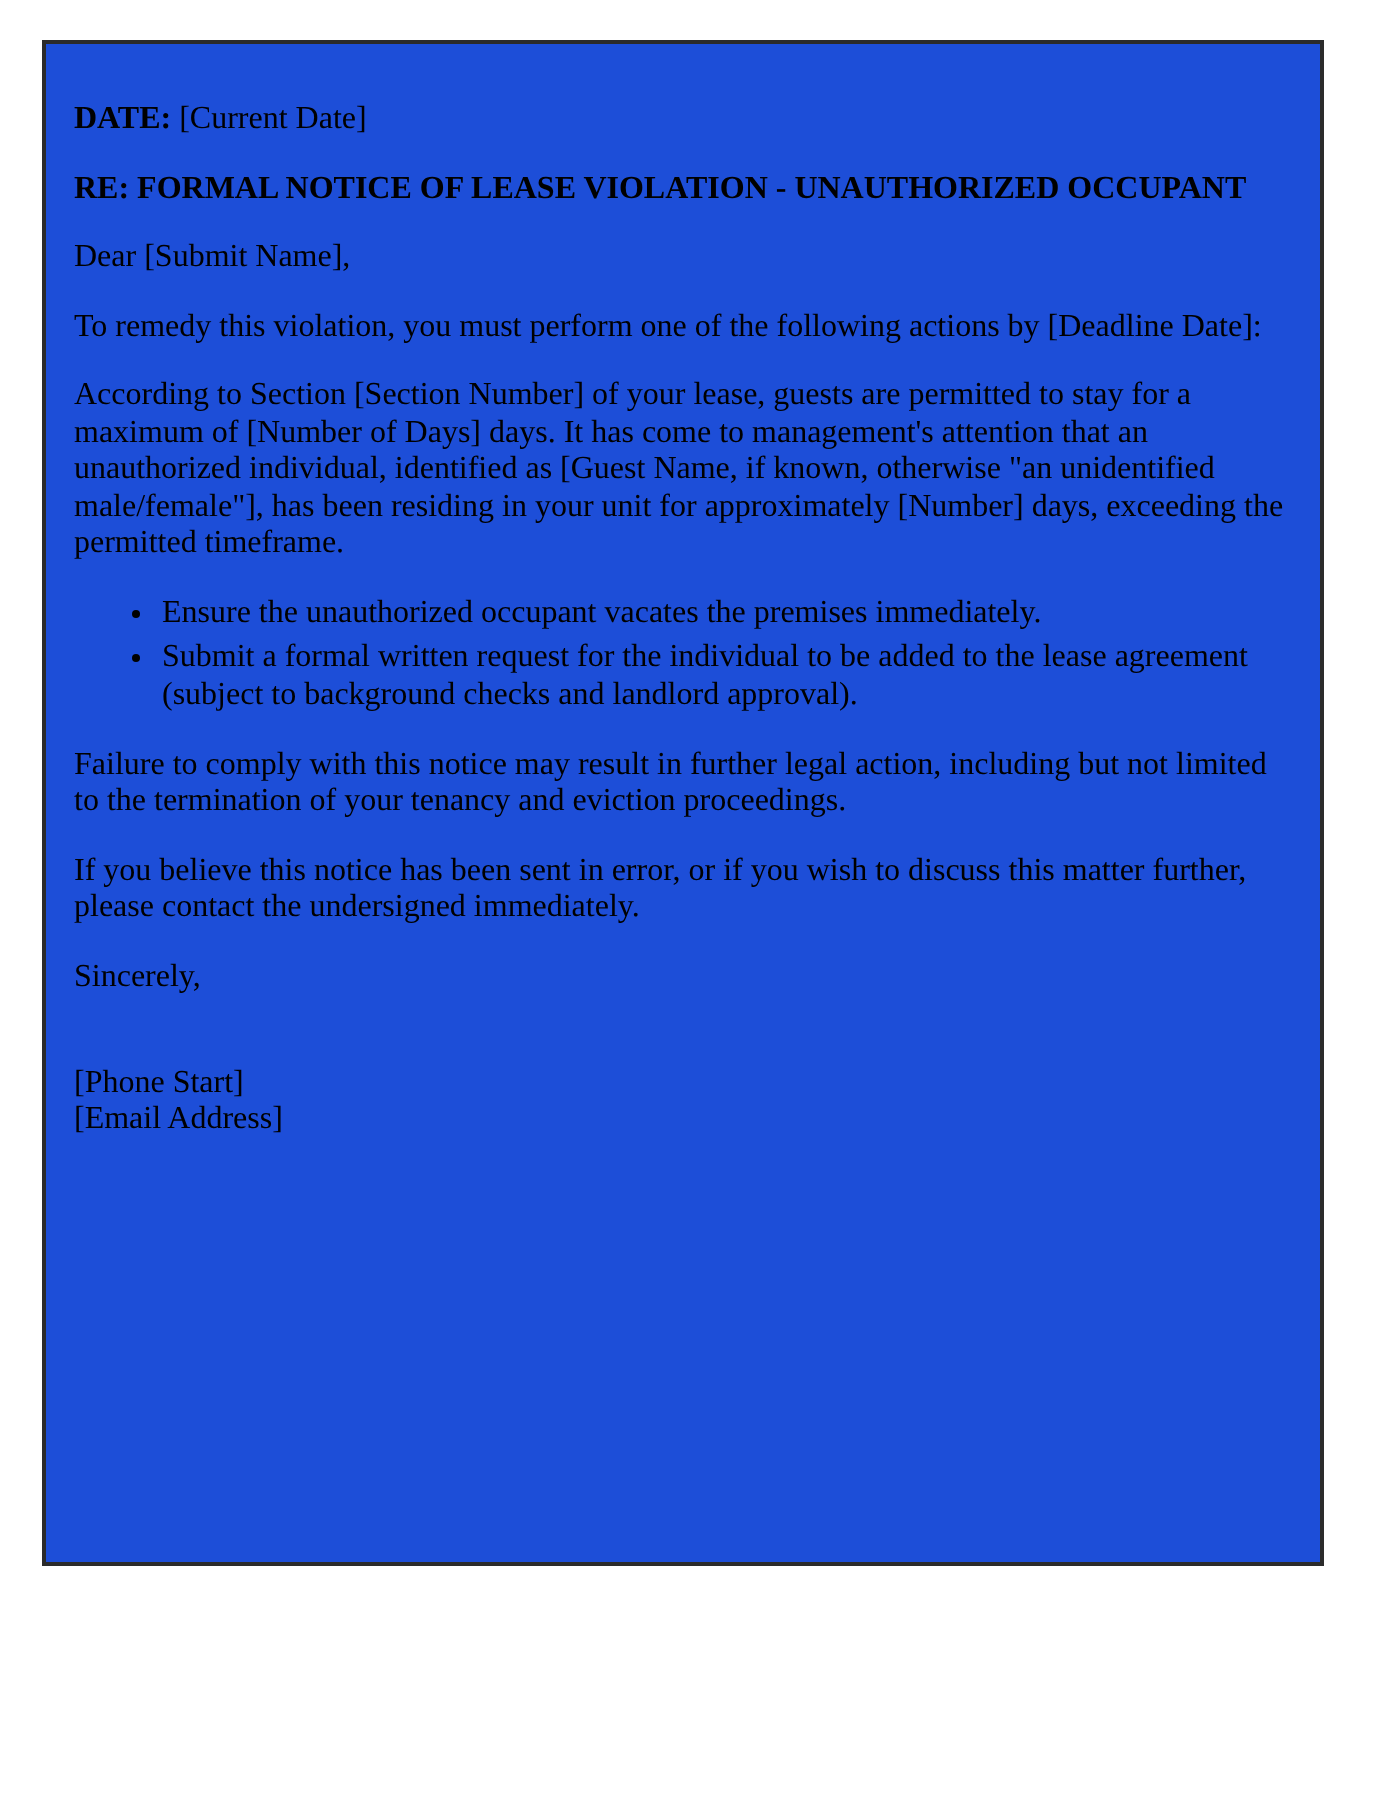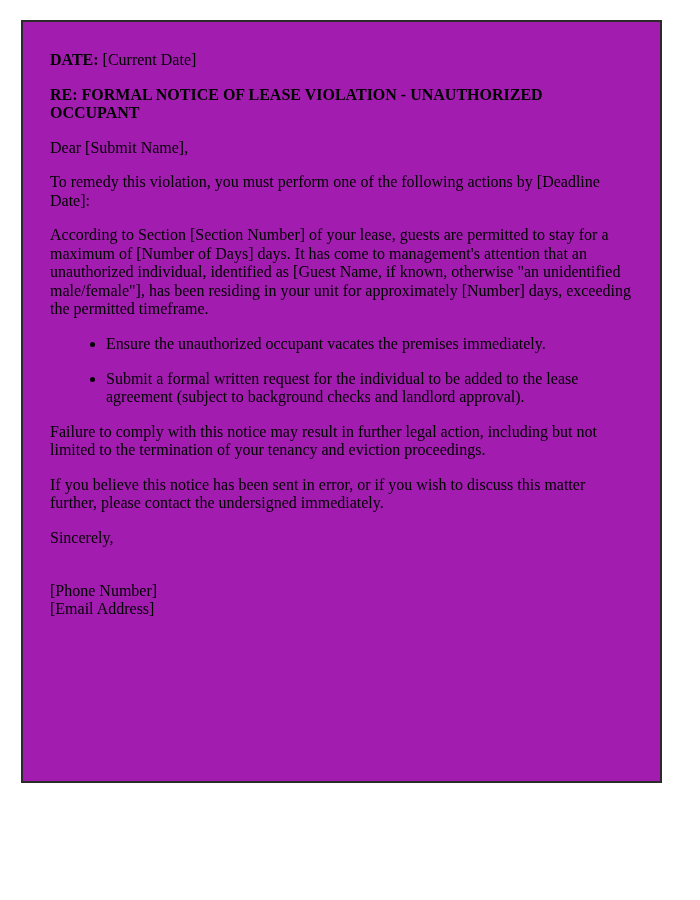--- a/index.html
+++ b/index.html
@@ -15,40 +15,40 @@
     color: #000000;
   }
   .letter-frame {
     position: absolute;
     left: 21px;
     top: 20px;
     box-sizing: border-box;
     width: 641px;
     height: 763px;
     border: 2px solid #2b2b2b;
-    padding: 13px 27px;
-    background: #a21caf;
+    padding: 13px 14px;
+    background: #1d4ed8;
     overflow: hidden;
   }
   .letter-frame p {
     margin: 16px 0;
     font-size: 16px;
     line-height: 1.16;
   }
   .subject {
     font-weight: bold;
   }
   .letter-frame ul {
     margin: 16px 0;
     padding-left: 40px;
     font-size: 16px;
     line-height: 1.16;
   }
   .letter-frame li {
-    margin: 16px;
+    margin: 4px;
   }
   strong { font-weight: bold; }
 </style>
 </head>
 <body>
 
 <div class="letter-frame">
 
   <p><strong>DATE:</strong> <span>[Current Date]</span></p>
 
@@ -67,16 +67,16 @@
     <li>Submit a formal written request for the individual to be added to the lease agreement (subject to background checks and landlord approval).</li>
   </ul>
 
   <p>Failure to comply with this notice may result in further legal action, including but not limited to the termination of your tenancy and eviction proceedings.</p>
 
   <p>If you believe this notice has been sent in error, or if you wish to discuss this matter further, please contact the undersigned immediately.</p>
 
   <p>Sincerely,</p>
 
   <p><br>
-  <span>[Phone Number]</span><br>
+  <span>[Phone Start]</span><br>
   <span>[Email Address]</span></p>
 
 </div>
 
 </body></html>

